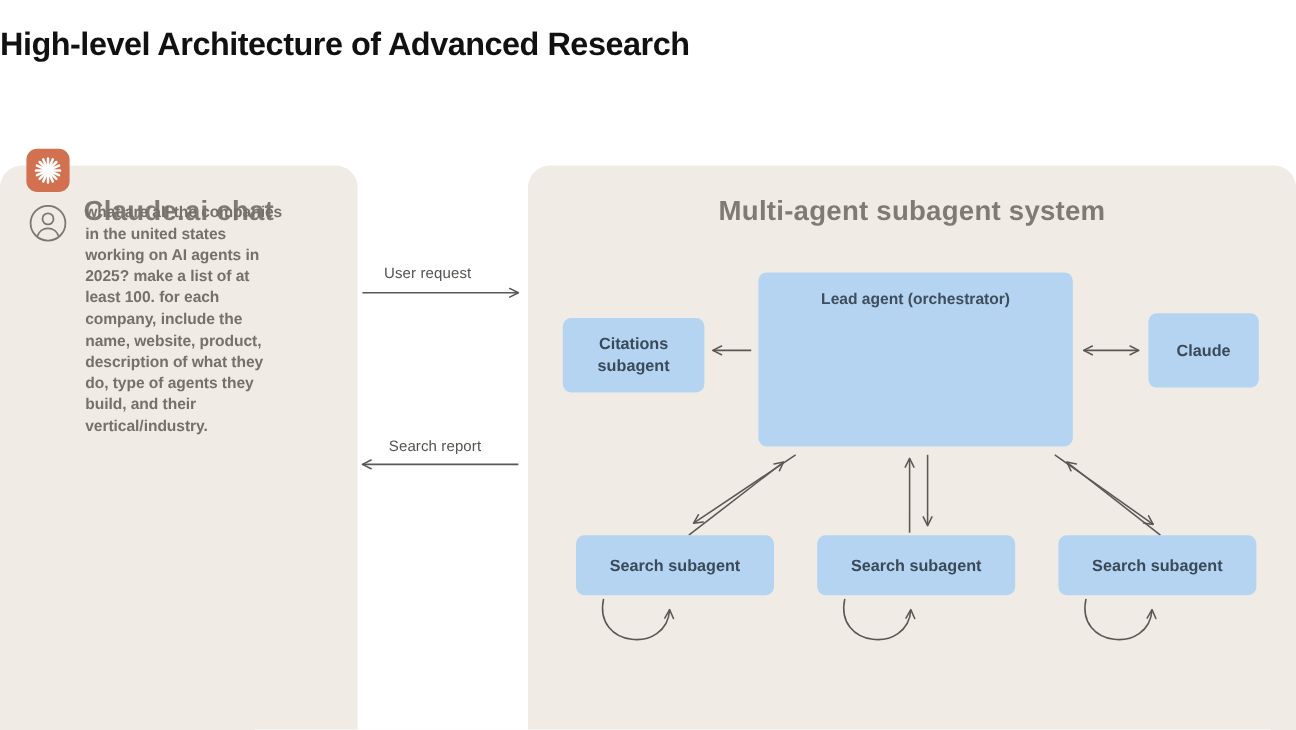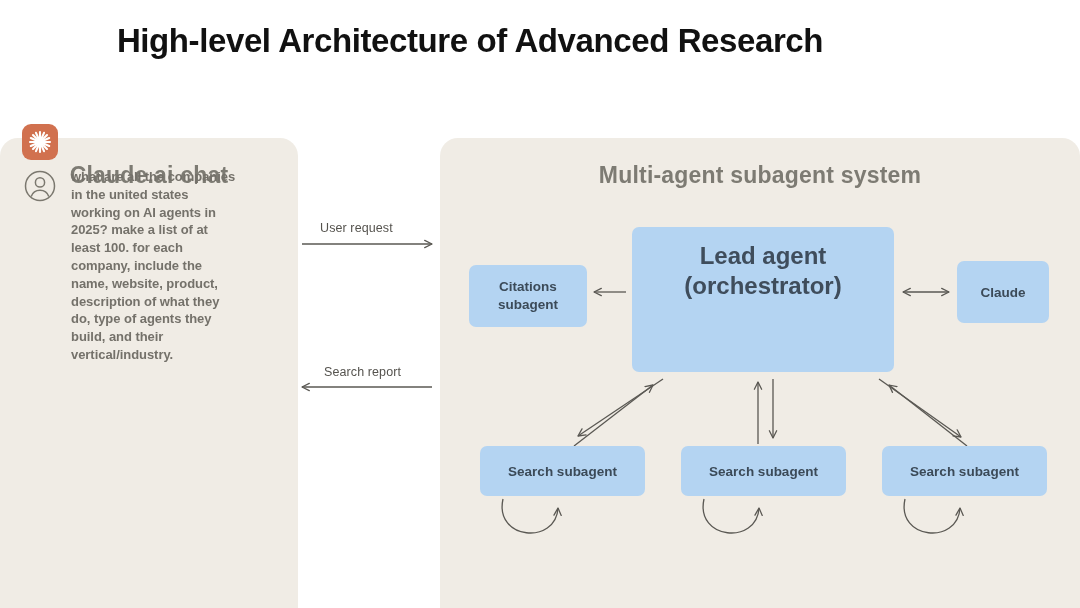--- a/index.html
+++ b/index.html
@@ -15,22 +15,21 @@
     font-family: "Liberation Sans", sans-serif;
     -webkit-font-smoothing: antialiased;
   }
 
   
   .page-title {
     position: absolute;
     left: 0;
     top: 22px;
     width: 940px;
-    text-align: center;
-    font-size: 33px;
+    font-size: 27px;
     font-weight: bold;
     letter-spacing: -0.4px;
     color: #111111;
   }
 
   
   .panel {
     position: absolute;
     background: #f0ece5;
     border-radius: 18px;
@@ -148,21 +147,21 @@
     font-size: 13.5px;
     font-weight: bold;
   }
   #node-lead {
     left: 632px; top: 227px;
     width: 262px; height: 145px;
     padding: 14px 10px;
     justify-content: flex-start;
   }
   .lead-title {
-    font-size: 24px;
+    font-size: 13px;
     font-weight: bold;
     line-height: 1.25;
     color: #3f4d5c;
   }
   .lead-tools {
     margin-top: 16px;
     font-size: 13.5px;
     font-weight: bold;
     line-height: 1.32;
     color: #3f4d5c;

